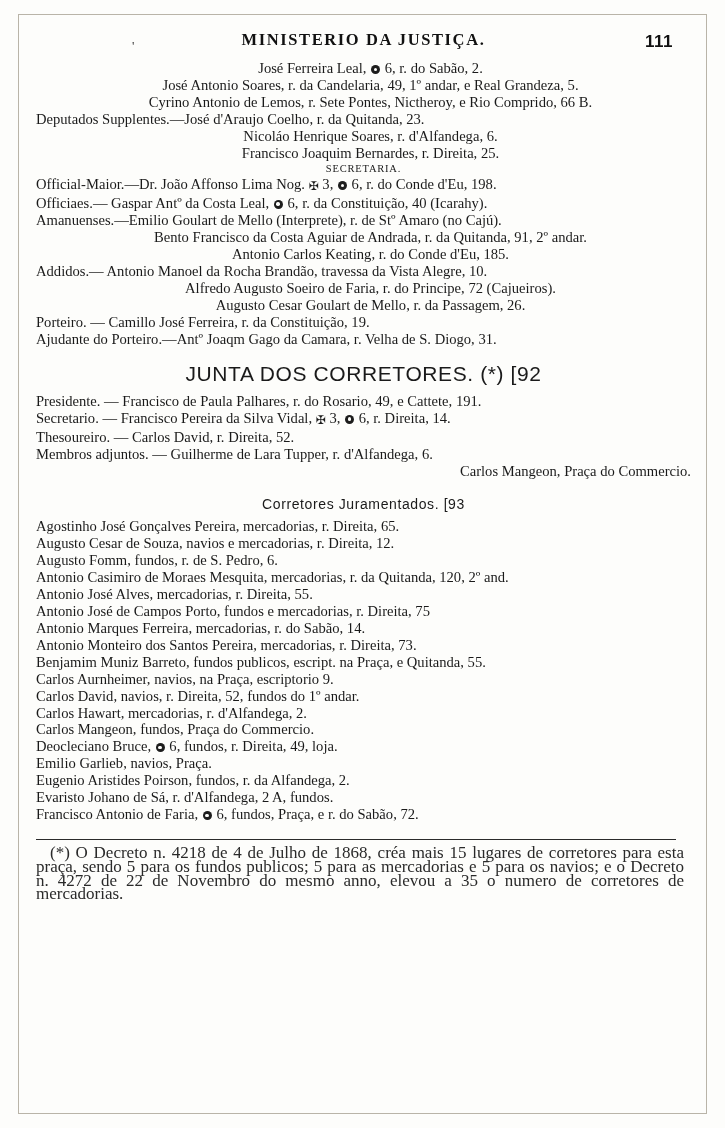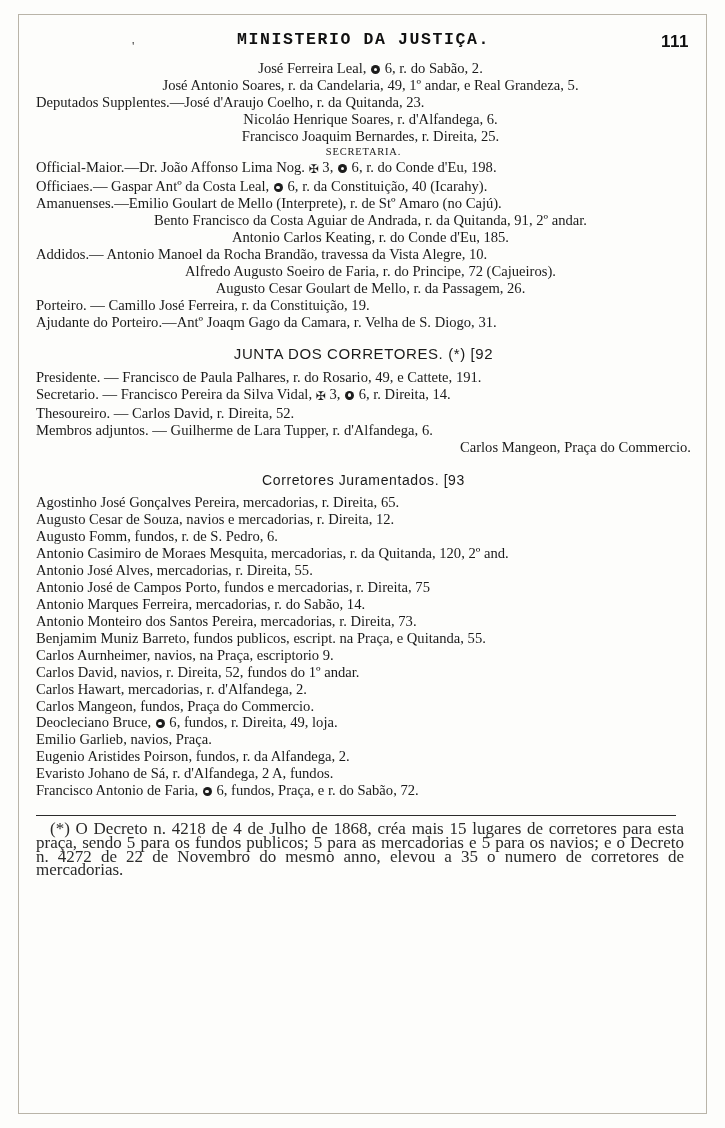--- a/index.html
+++ b/index.html
@@ -39,36 +39,36 @@
   }
   .header {
     display: flex;
     align-items: baseline;
     justify-content: center;
     position: relative;
     height: 26px;
     margin-bottom: 4px;
   }
   .header-title {
-    font-family: Liberation Mono, monospace;
+    font-family: Liberation Serif, serif;
     font-weight: bold;
     font-size: 16.5px;
     letter-spacing: 1.6px;
     color: #111;
   }
   .header-dot {
     position: absolute;
     left: 96px;
     top: 8px;
     font-size: 13px;
     color: #333;
   }
   .page-number {
     position: absolute;
-    right: 2px;
+    right: 18px;
     top: 2px;
     font-family: "Liberation Sans", sans-serif;
     font-weight: bold;
     font-size: 17px;
     letter-spacing: 0.5px;
     color: #111;
   }
 
   .entry {
     font-size: 14.6px;
@@ -85,21 +85,21 @@
     text-align: right;
   }
   .small-caps-head {
     font-size: 10.5px;
     letter-spacing: 0.8px;
     text-align: center;
     margin: 1px 0 1px 0;
   }
   .section-title {
     font-family: "Liberation Sans", sans-serif;
-    font-size: 15px;
+    font-size: 21px;
     letter-spacing: 0.6px;
     text-align: center;
     margin: 14px 0 7px 0;
   }
   .section-title.sub {
     font-size: 14px;
     margin: 16px 0 6px 0;
   }
   .maltese {
     font-size: 12px;
@@ -149,20 +149,21 @@
 
     <div class="header">
       <span class="header-dot">'</span>
       <span class="header-title">MINISTERIO DA JUSTIÇA.</span>
       <span class="page-number">111</span>
     </div>
 
     <div class="list-block" id="top-entries">
         <div class="entry ind1"><span>José Ferreira Leal, <span class="rosette"></span> 6, r. do Sabão, 2.</span></div>
         <div class="entry ind1"><span>José Antonio Soares, r. da Candelaria, 49, 1º andar, e Real Grandeza, 5.</span></div>
+        <div class="entry ind1"><span>Cyrino Antonio de Lemos, r. Sete Pontes, Nictheroy, e Rio Comprido, 66 B.</span></div>
         <div class="entry ind0"><span class="ital">Deputados Supplentes.</span><span>—José d'Araujo Coelho, r. da Quitanda, 23.</span></div>
         <div class="entry ind1"><span>Nicoláo Henrique Soares, r. d'Alfandega, 6.</span></div>
         <div class="entry ind1"><span>Francisco Joaquim Bernardes, r. Direita, 25.</span></div>
       </div>
 
     <div class="small-caps-head">SECRETARIA.</div>
 
     <div class="list-block" id="secretaria-entries">
         <div class="entry ind0"><span class="ital">Official-Maior.</span><span>—Dr. João Affonso Lima Nog. <span class="maltese">✠</span> 3, <span class="rosette"></span> 6, r. do Conde d'Eu, 198.</span></div>
         <div class="entry ind0"><span class="ital">Officiaes.</span><span>— Gaspar Antº da Costa Leal, <span class="rosette"></span> 6, r. da Constituição, 40 (Icarahy).</span></div>

